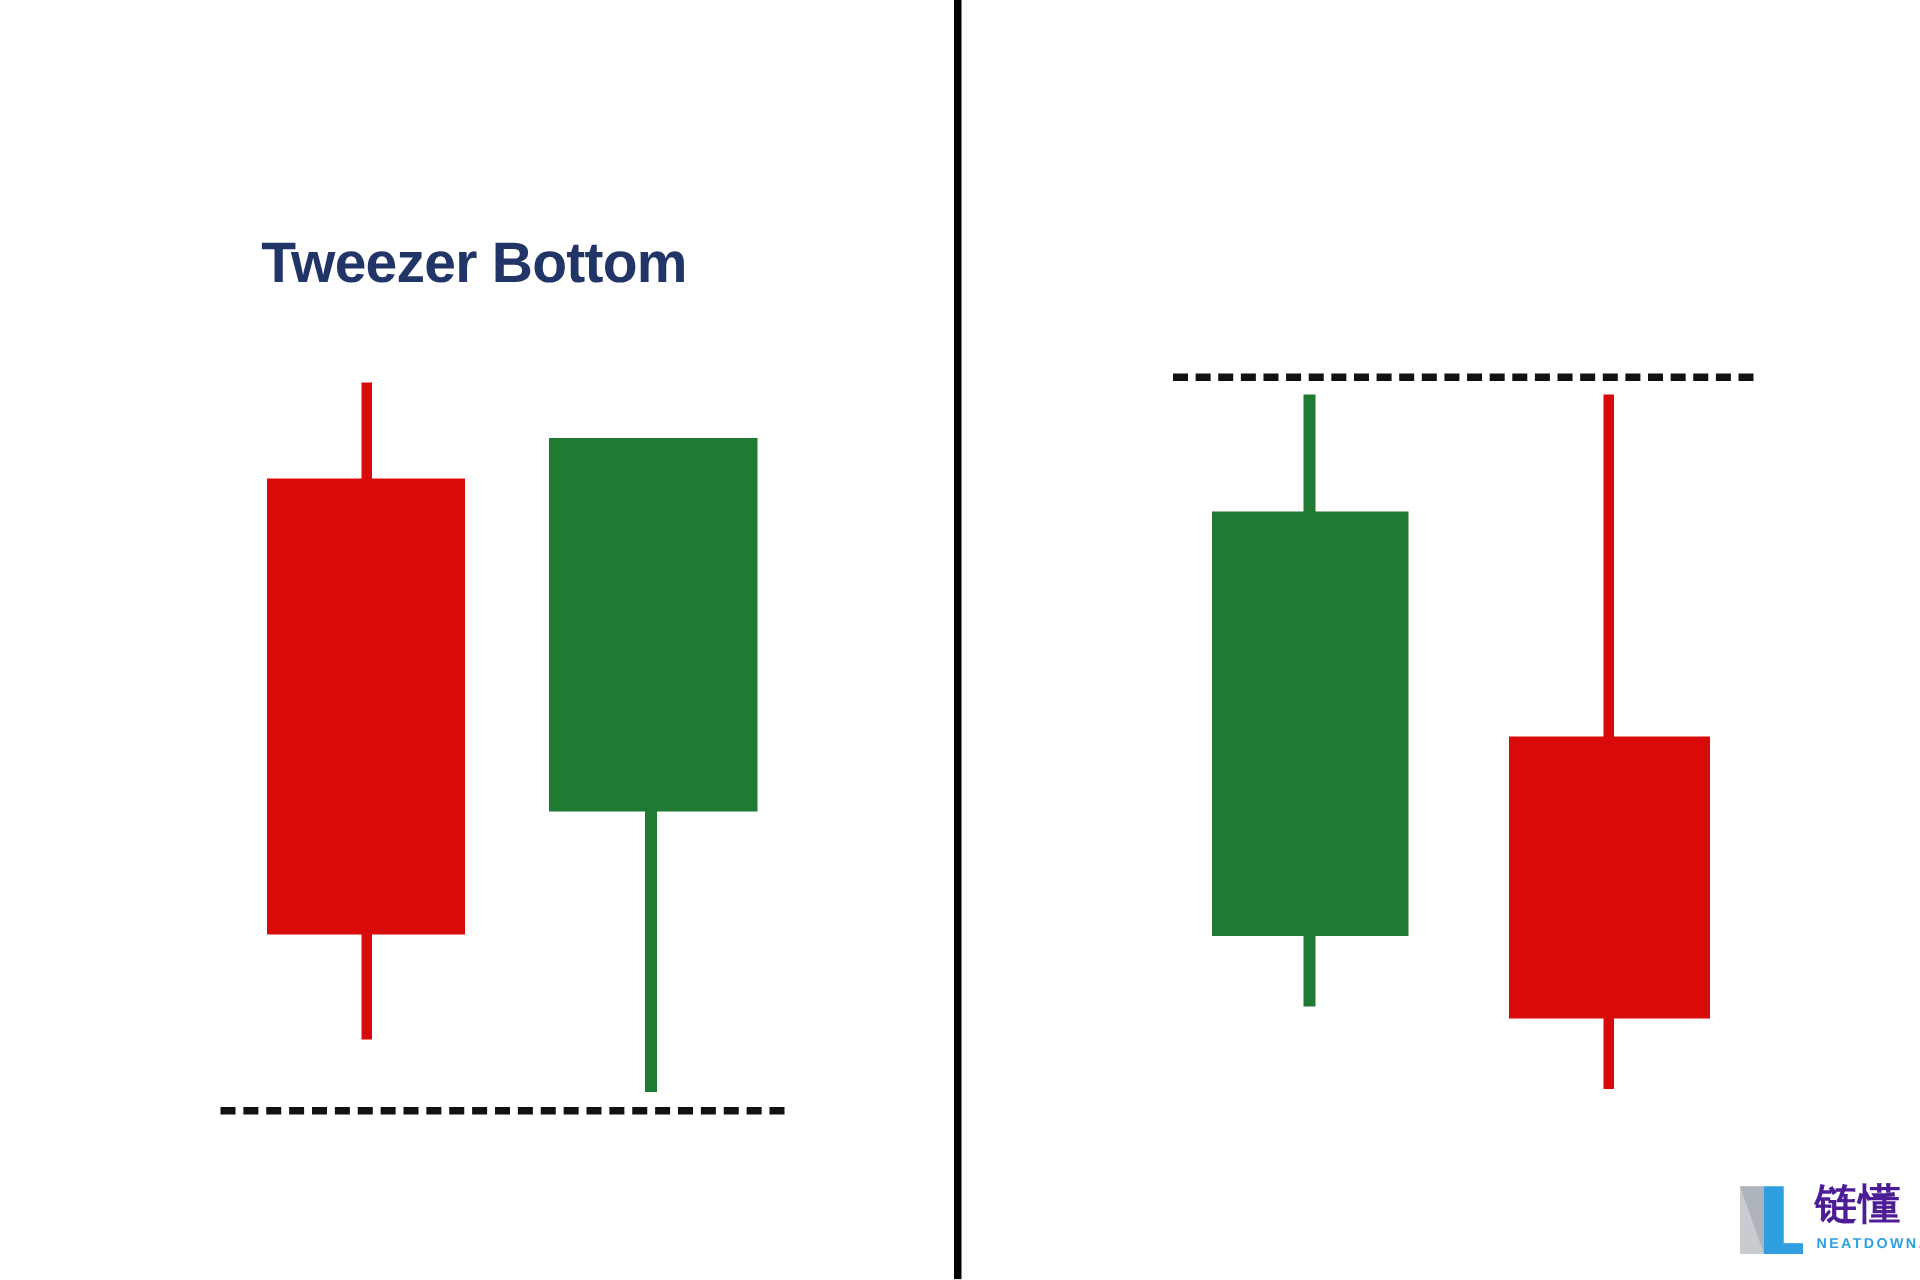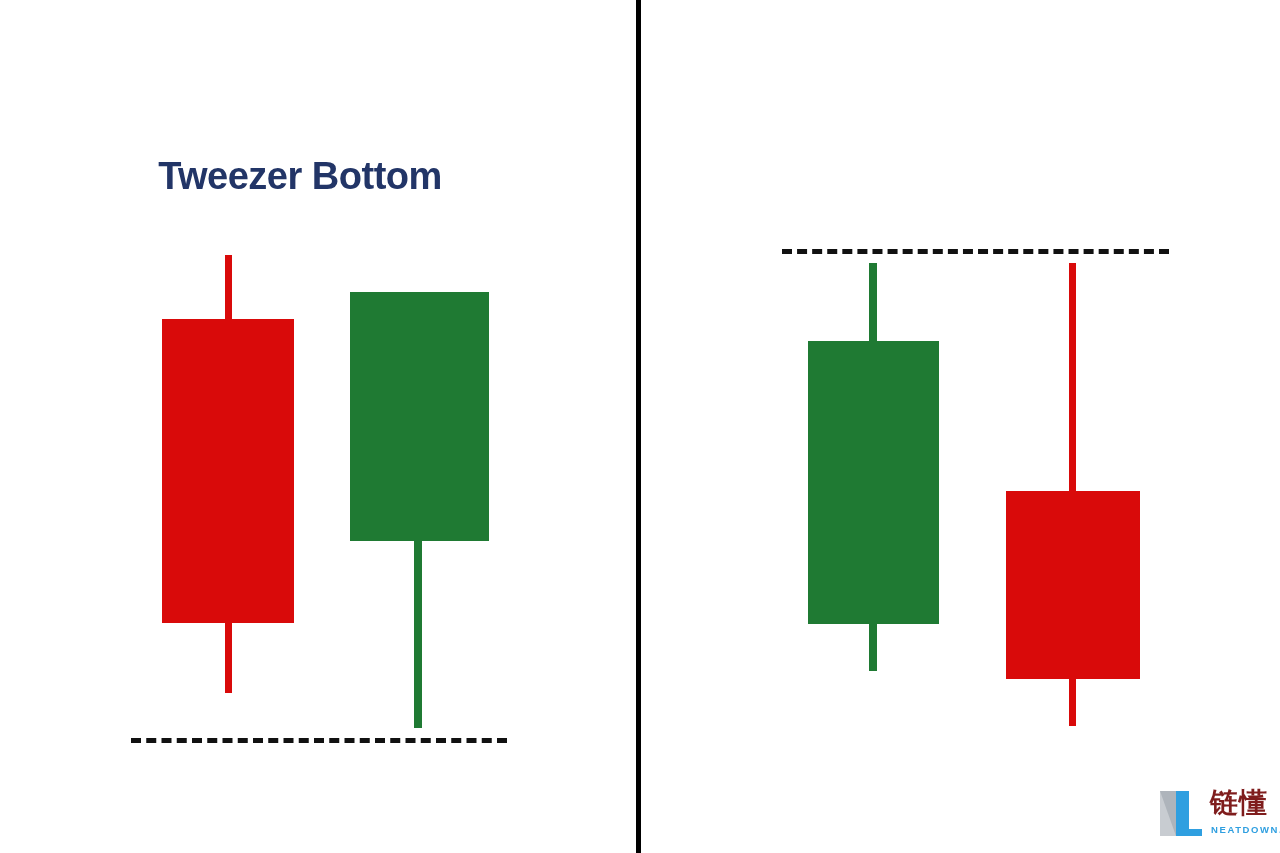--- a/index.html
+++ b/index.html
@@ -23,21 +23,21 @@
     top: 0px;
     width: 5px;
     height: 853px;
     background: #000000;
   }
   .panel {
     position: absolute;
     top: 0;
     height: 853px;
   }
-  #panel-left  { left: 0px;   width: 636px; }
+  #panel-left  { left: 16px;   width: 636px; }
   #panel-right { left: 641px; width: 639px; }
 
   .panel-title {
     position: absolute;
     top: 155px;
     width: 100%;
     text-align: center;
     font-size: 38px;
     font-weight: bold;
     letter-spacing: -0.5px;
@@ -77,21 +77,21 @@
     top: 2px;
     width: 46px;
     height: 48px;
   }
   .logo-text-cn {
     position: absolute;
     left: 52px;
     top: 1px;
     font-size: 28px;
     font-weight: bold;
-    color: #7f1d1d;
+    color: #4c1d95;
     letter-spacing: 1px;
     line-height: 30px;
     white-space: nowrap;
     font-family: "DejaVu Sans", sans-serif;
   }
   .logo-text-domain {
     position: absolute;
     left: 53px;
     top: 37px;
     font-size: 9.5px;

